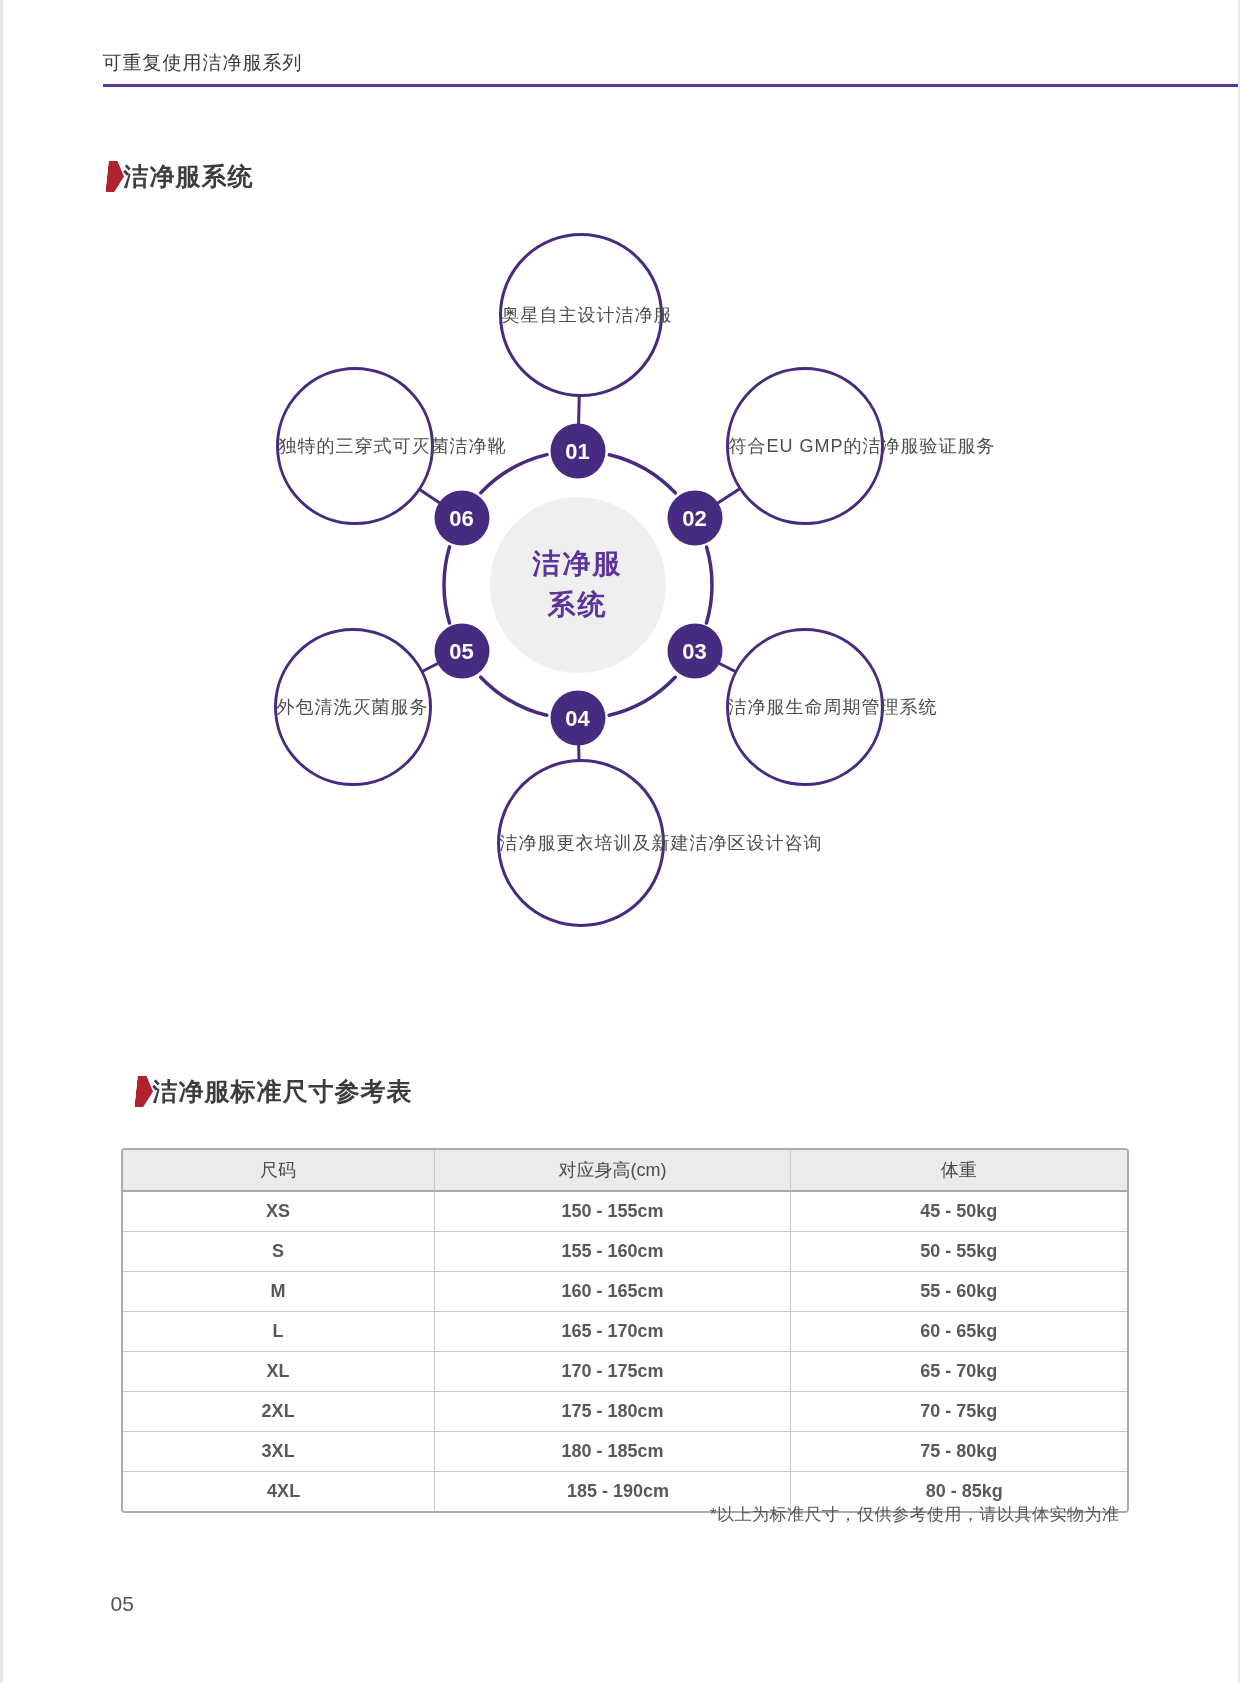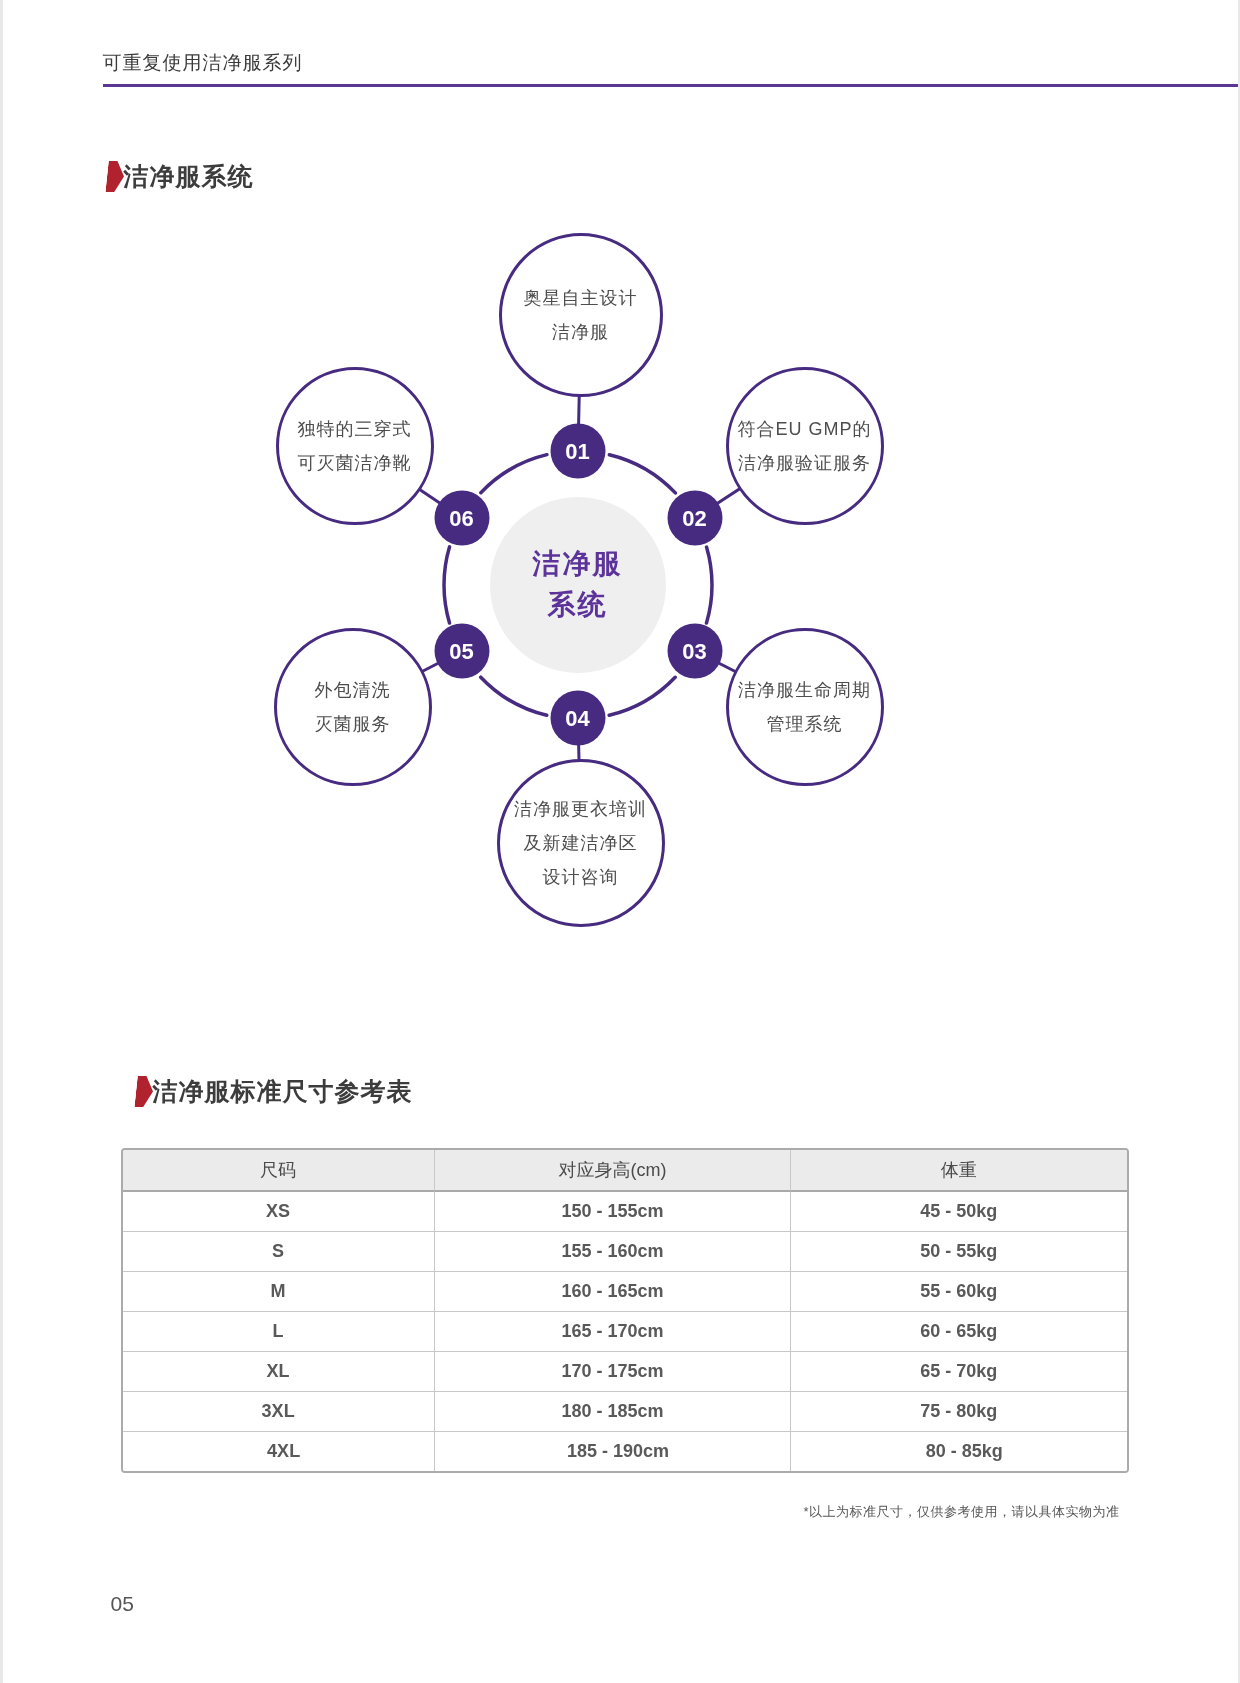--- a/index.html
+++ b/index.html
@@ -38,21 +38,21 @@
   }
   .center-line{font-size:28px;font-weight:bold;color:#5b3399;line-height:1.45;letter-spacing:2px;}
   .node{
     position:absolute;width:55px;height:55px;border-radius:50%;background:#472b80;
     transform:translate(-50%,-50%);display:flex;align-items:center;justify-content:center;
     color:#ffffff;font-size:22px;font-weight:bold;
   }
   .sat{
     position:absolute;border-radius:50%;background:#ffffff;border:3.5px solid #472b80;
     transform:translate(-50%,-50%);
-    display:flex;flex-direction:column;align-items:center;justify-content:center;
+    display:flex;flex-direction:row;align-items:center;justify-content:flex-start;
   }
   .sat-line{font-size:18px;color:#4d4d4d;line-height:1.9;letter-spacing:1px;white-space:nowrap;}
   
   .table-wrap{
     position:absolute;left:118px;top:1148px;width:1004px;
     border:2px solid #ababab;border-radius:4px;overflow:hidden;background:#fff;
   }
   table.size-table{border-collapse:separate;border-spacing:0;width:100%;table-layout:fixed;}
   .size-table col.c1{width:31%;}
   .size-table col.c2{width:35.5%;}
@@ -62,21 +62,21 @@
     border-bottom:2px solid #a9a9a9;text-align:center;vertical-align:middle;
   }
   .size-table td{
     height:37px;font-size:18px;color:#595959;text-align:center;vertical-align:middle;
     border-bottom:1.5px solid #c8c8c8;background:#fff;font-weight:bold;
   }
   .size-table tr td:nth-child(2),.size-table tr td:nth-child(3),
   .size-table tr th:nth-child(2),.size-table tr th:nth-child(3){border-left:1.5px solid #c8c8c8;}
   .size-table tbody tr:last-child td{border-bottom:none;padding-left:12px;}
   .table-footnote{
-    position:absolute;right:118px;top:1503px;font-size:13px;color:#565656;letter-spacing:0.5px;
+    position:absolute;right:118px;top:1503px;font-size:17px;color:#565656;letter-spacing:0.5px;
   }
   
   .page-number{position:absolute;left:108px;top:1592px;font-size:21px;color:#565656;}
 </style>
 </head>
 <body>
 
 <div class="page">
 
   <div class="doc-header-title">可重复使用洁净服系列</div>
@@ -180,20 +180,25 @@
           <td>L</td>
           <td>165 - 170cm</td>
           <td>60 - 65kg</td>
         </tr>
         <tr>
           <td>XL</td>
           <td>170 - 175cm</td>
           <td>65 - 70kg</td>
         </tr>
         <tr>
+          <td>2XL</td>
+          <td>175 - 180cm</td>
+          <td>70 - 75kg</td>
+        </tr>
+        <tr>
           <td>3XL</td>
           <td>180 - 185cm</td>
           <td>75 - 80kg</td>
         </tr>
         <tr>
           <td>4XL</td>
           <td>185 - 190cm</td>
           <td>80 - 85kg</td>
         </tr>
       </tbody>

